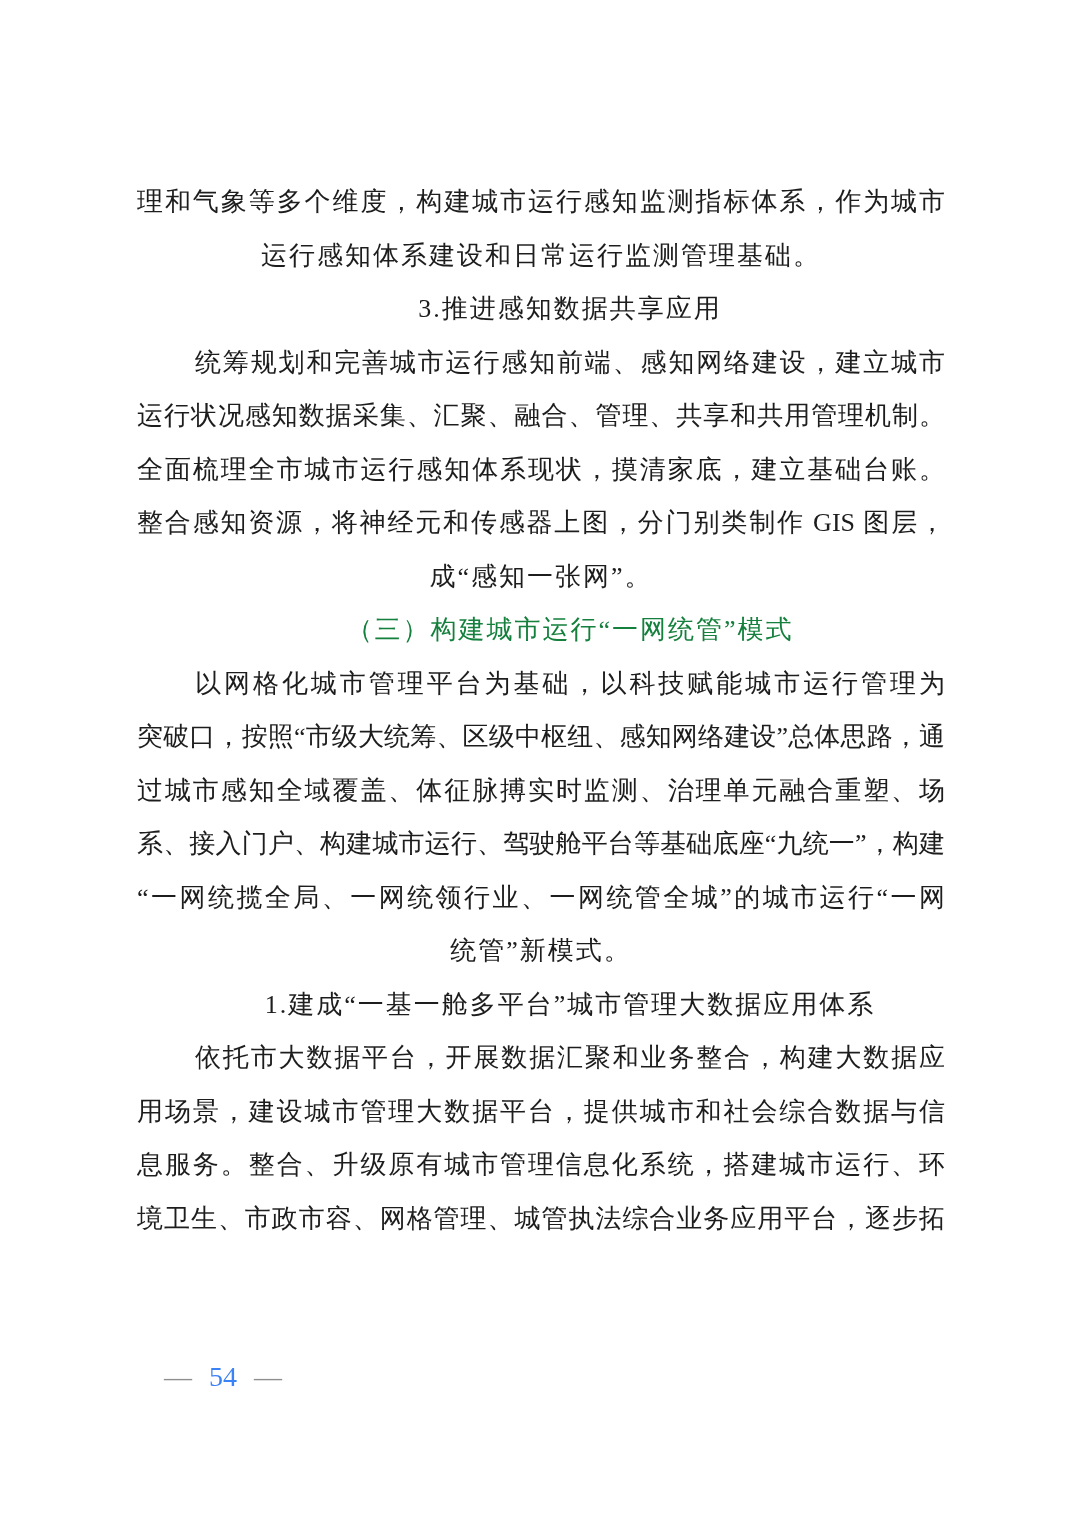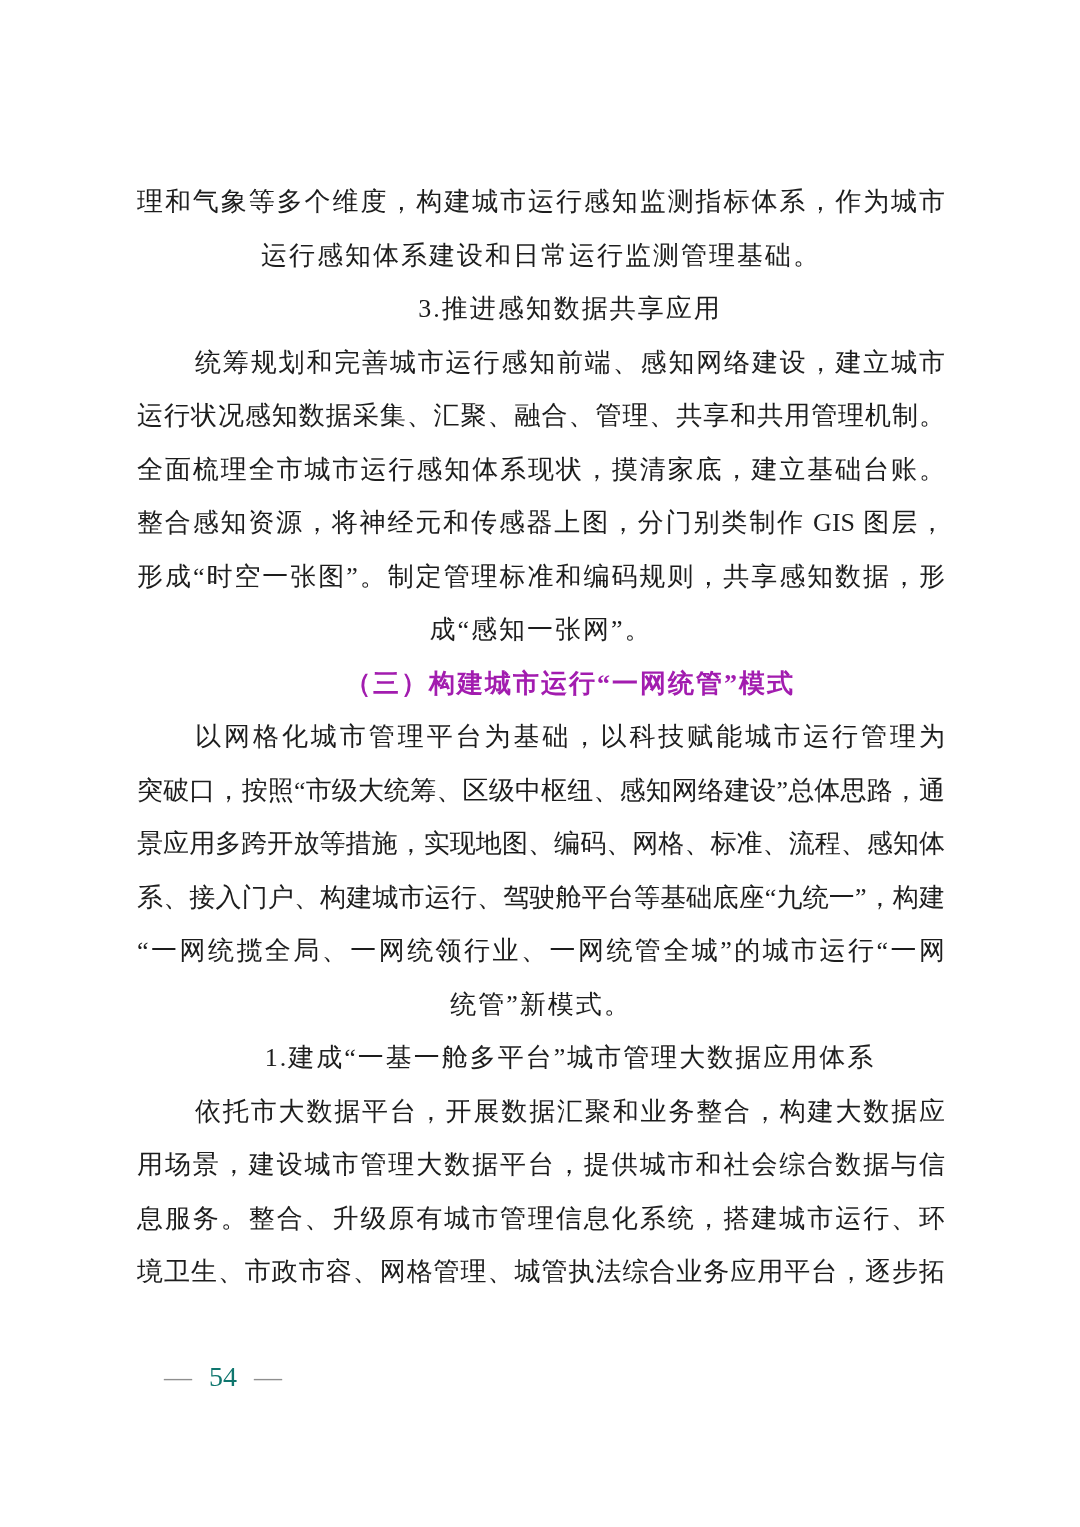--- a/index.html
+++ b/index.html
@@ -41,59 +41,58 @@
     text-justify: inter-character;
   }
   .left {
     text-align: center;
     letter-spacing: 2px;
   }
   .indent {
     text-indent: 58px;
   }
   .bold {
-    font-weight: 700;
-    color: #a21caf;
+    font-weight: 400;
+    color: #15803d;
   }
   .page-footer {
     position: absolute;
     left: 164px;
     top: 1352px;
     height: 50px;
     line-height: 50px;
     font-size: 28px;
     white-space: nowrap;
   }
   .page-footer .dash {
     color: #8f8f8f;
   }
   .page-footer .page-num {
-    color: #0f766e;
+    color: #3b82f6;
     margin: 0 17px;
   }
 </style>
 </head>
 <body>
 
 <main class="page">
 
   <section class="text-block">
     <div class="line justify">理和气象等多个维度，构建城市运行感知监测指标体系，作为城市</div>
     <div class="line left">运行感知体系建设和日常运行监测管理基础。</div>
     <div class="line left indent">3.推进感知数据共享应用</div>
     <div class="line justify indent">统筹规划和完善城市运行感知前端、感知网络建设，建立城市</div>
     <div class="line justify">运行状况感知数据采集、汇聚、融合、管理、共享和共用管理机制。</div>
     <div class="line justify">全面梳理全市城市运行感知体系现状，摸清家底，建立基础台账。</div>
     <div class="line justify">整合感知资源，将神经元和传感器上图，分门别类制作 GIS 图层，</div>
-    <div class="line justify">形成“时空一张图”。制定管理标准和编码规则，共享感知数据，形</div>
     <div class="line left">成“感知一张网”。</div>
     <div class="line left indent bold">（三）构建城市运行“一网统管”模式</div>
     <div class="line justify indent">以网格化城市管理平台为基础，以科技赋能城市运行管理为</div>
     <div class="line justify">突破口，按照“市级大统筹、区级中枢纽、感知网络建设”总体思路，通</div>
-    <div class="line justify">景应用多跨开放等措施，实现地图、编码、网格、标准、流程、感知体</div>
+    <div class="line justify">过城市感知全域覆盖、体征脉搏实时监测、治理单元融合重塑、场</div>
     <div class="line justify">系、接入门户、构建城市运行、驾驶舱平台等基础底座“九统一”，构建</div>
     <div class="line justify">“一网统揽全局、一网统领行业、一网统管全城”的城市运行“一网</div>
     <div class="line left">统管”新模式。</div>
     <div class="line left indent">1.建成“一基一舱多平台”城市管理大数据应用体系</div>
     <div class="line justify indent">依托市大数据平台，开展数据汇聚和业务整合，构建大数据应</div>
     <div class="line justify">用场景，建设城市管理大数据平台，提供城市和社会综合数据与信</div>
     <div class="line justify">息服务。整合、升级原有城市管理信息化系统，搭建城市运行、环</div>
     <div class="line justify">境卫生、市政市容、网格管理、城管执法综合业务应用平台，逐步拓</div>
   </section>
 

